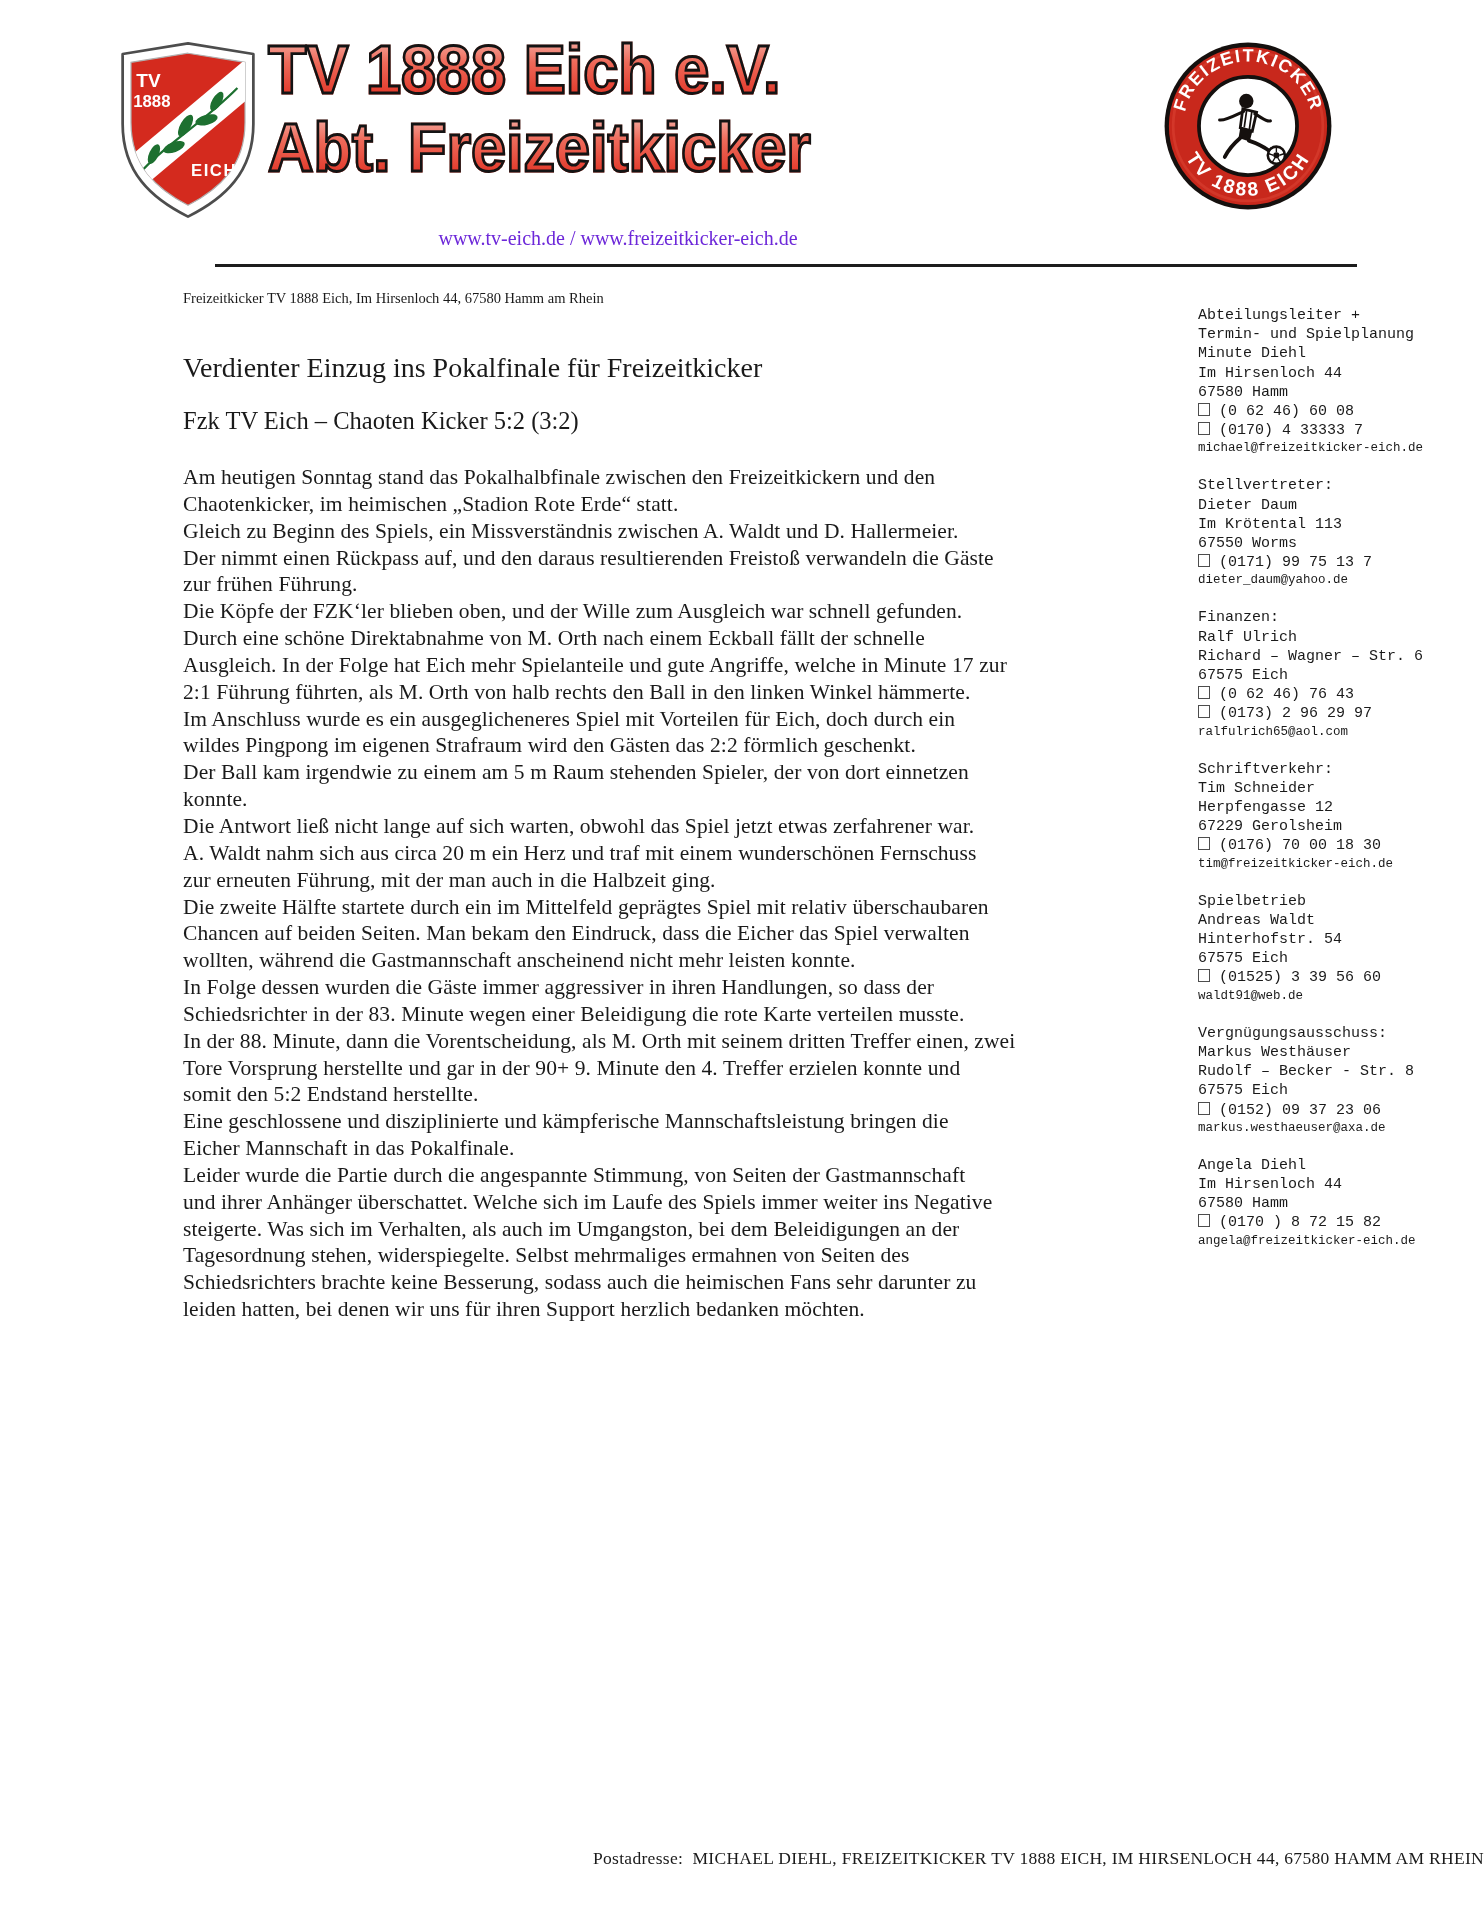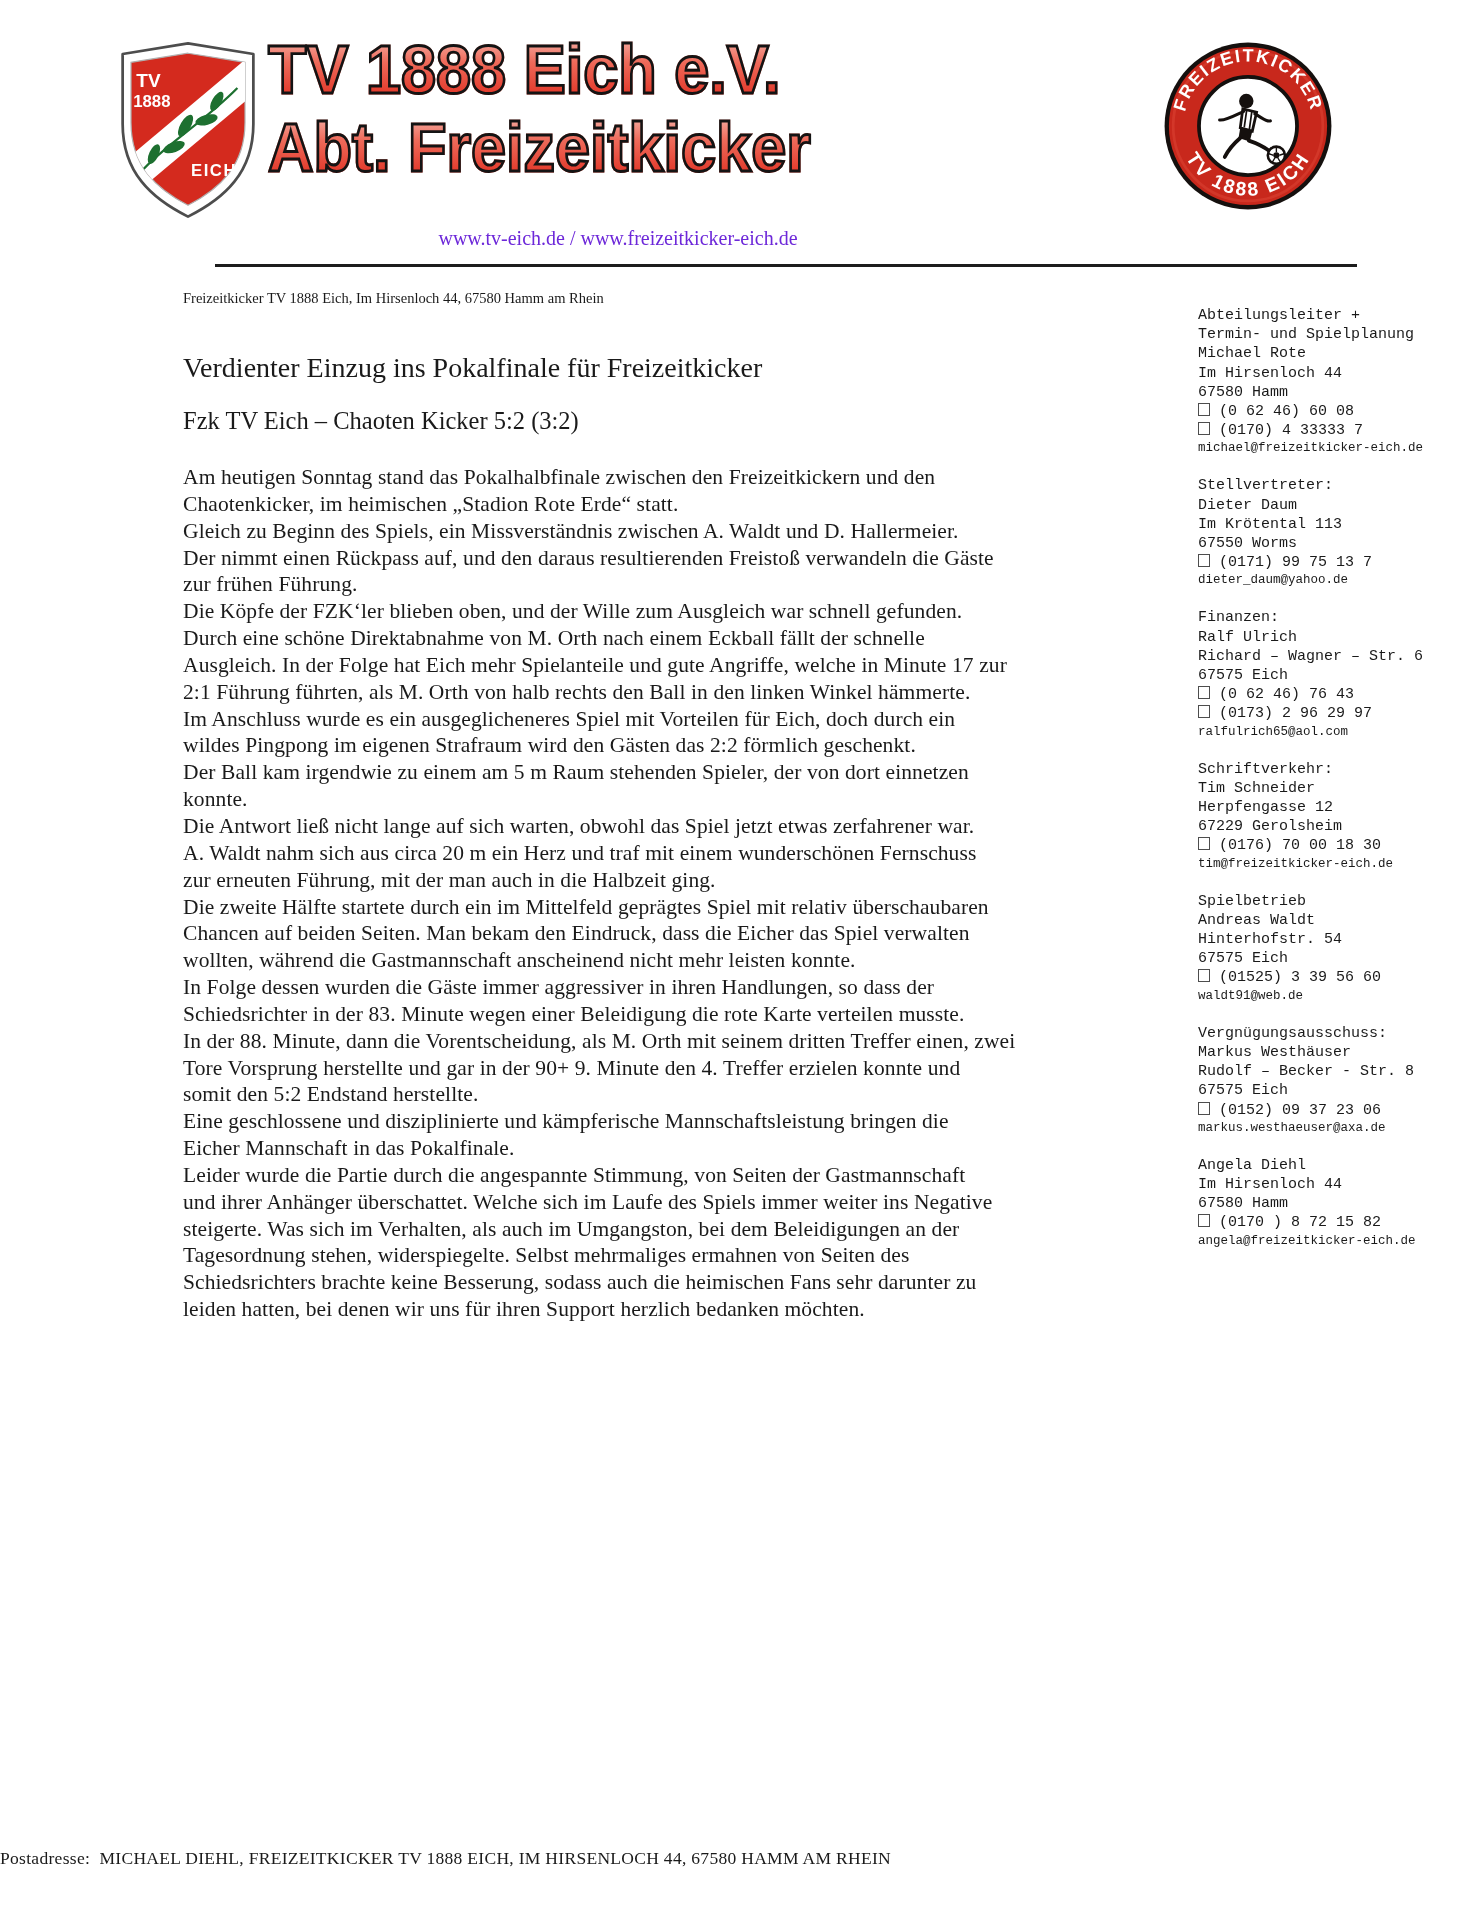--- a/index.html
+++ b/index.html
@@ -46,21 +46,21 @@
   .cblock { margin-bottom:19px; }
   .cline { font-size:15px; line-height:19.2px; white-space:nowrap;font-family:Liberation Mono, monospace; }
   .cline.email { font-size:12.5px; line-height:17px; }
   .phone-box {
     display:inline-block; width:10px; height:11px;
     border:1.3px solid #4d4d4d; margin-right:9px; vertical-align:-1px;
   }
 
   
   #footer-line {
-    left:0; right:0; top:1848px; text-align:left;
+    left:0; right:0; top:1848px; text-align:right;
     font-size:17.5px; letter-spacing:0.3px; white-space:pre;
   }
 </style>
 </head>
 <body>
 
 <div class="abs" style="left:0;top:0;width:1484px;height:1920px;">
 
   <svg id="shield-logo" class="abs" viewBox="0 0 100 118" xmlns="http://www.w3.org/2000/svg">
     <defs>
@@ -165,21 +165,21 @@
       <div class="bline">steigerte. Was sich im Verhalten, als auch im Umgangston, bei dem Beleidigungen an der</div>
       <div class="bline">Tagesordnung stehen, widerspiegelte. Selbst mehrmaliges ermahnen von Seiten des</div>
       <div class="bline">Schiedsrichters brachte keine Besserung, sodass auch die heimischen Fans sehr darunter zu</div>
       <div class="bline">leiden hatten, bei denen wir uns für ihren Support herzlich bedanken möchten.</div>
     </div>
 
   <div id="contacts" class="abs">
       <div class="cblock">
         <div class="cline text"><span>Abteilungsleiter +</span></div>
         <div class="cline text"><span>Termin- und Spielplanung</span></div>
-        <div class="cline text"><span>Michael Rote</span></div>
+        <div class="cline text"><span>Minute Diehl</span></div>
         <div class="cline text"><span>Im Hirsenloch 44</span></div>
         <div class="cline text"><span>67580 Hamm</span></div>
         <div class="cline phone"><span class="phone-box"></span><span>(0 62 46) 60 08</span></div>
         <div class="cline phone"><span class="phone-box"></span><span>(0170) 4 33333 7</span></div>
         <div class="cline email"><span>michael@freizeitkicker-eich.de</span></div>
       </div>
       <div class="cblock">
         <div class="cline text"><span>Stellvertreter:</span></div>
         <div class="cline text"><span>Dieter Daum</span></div>
         <div class="cline text"><span>Im Krötental 113</span></div>

